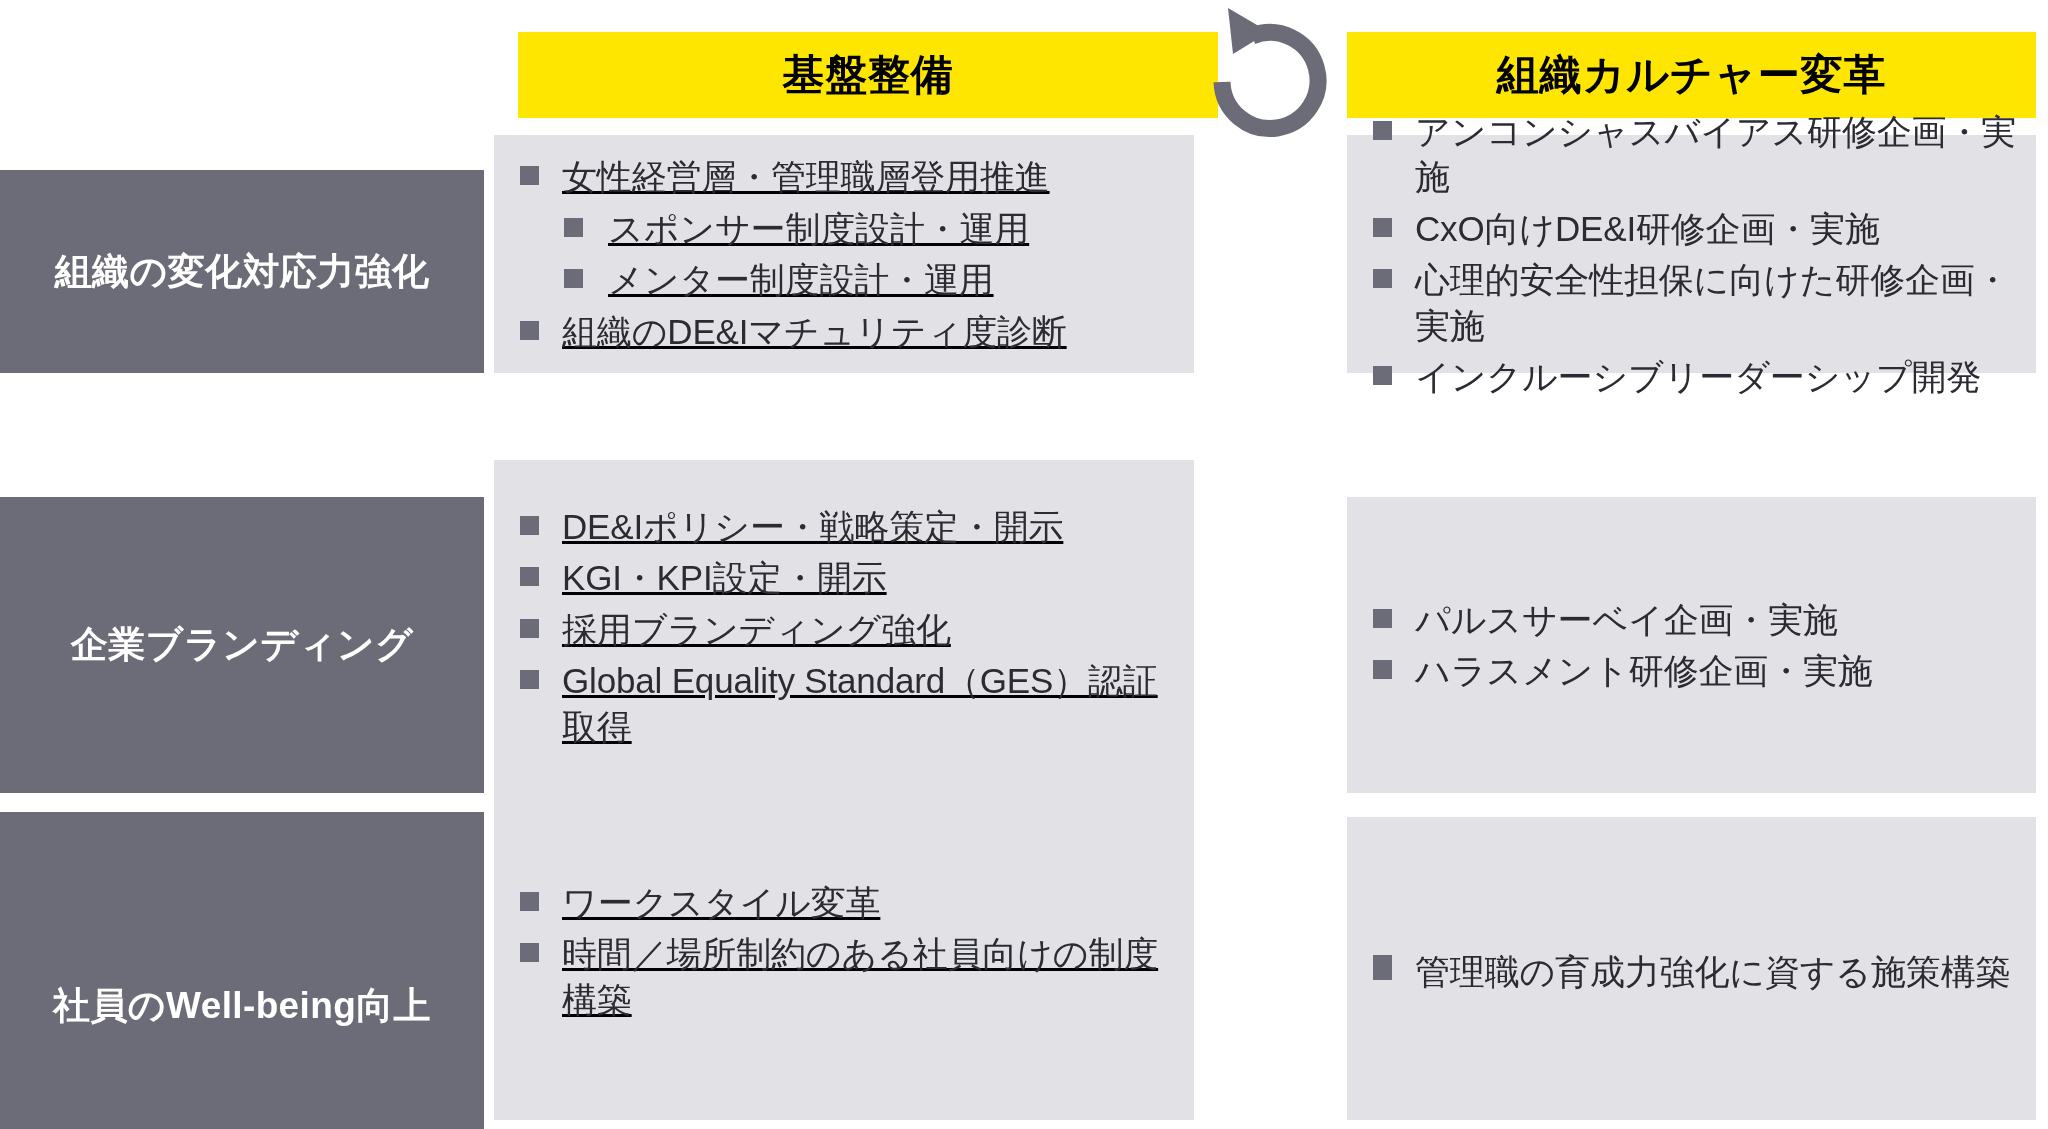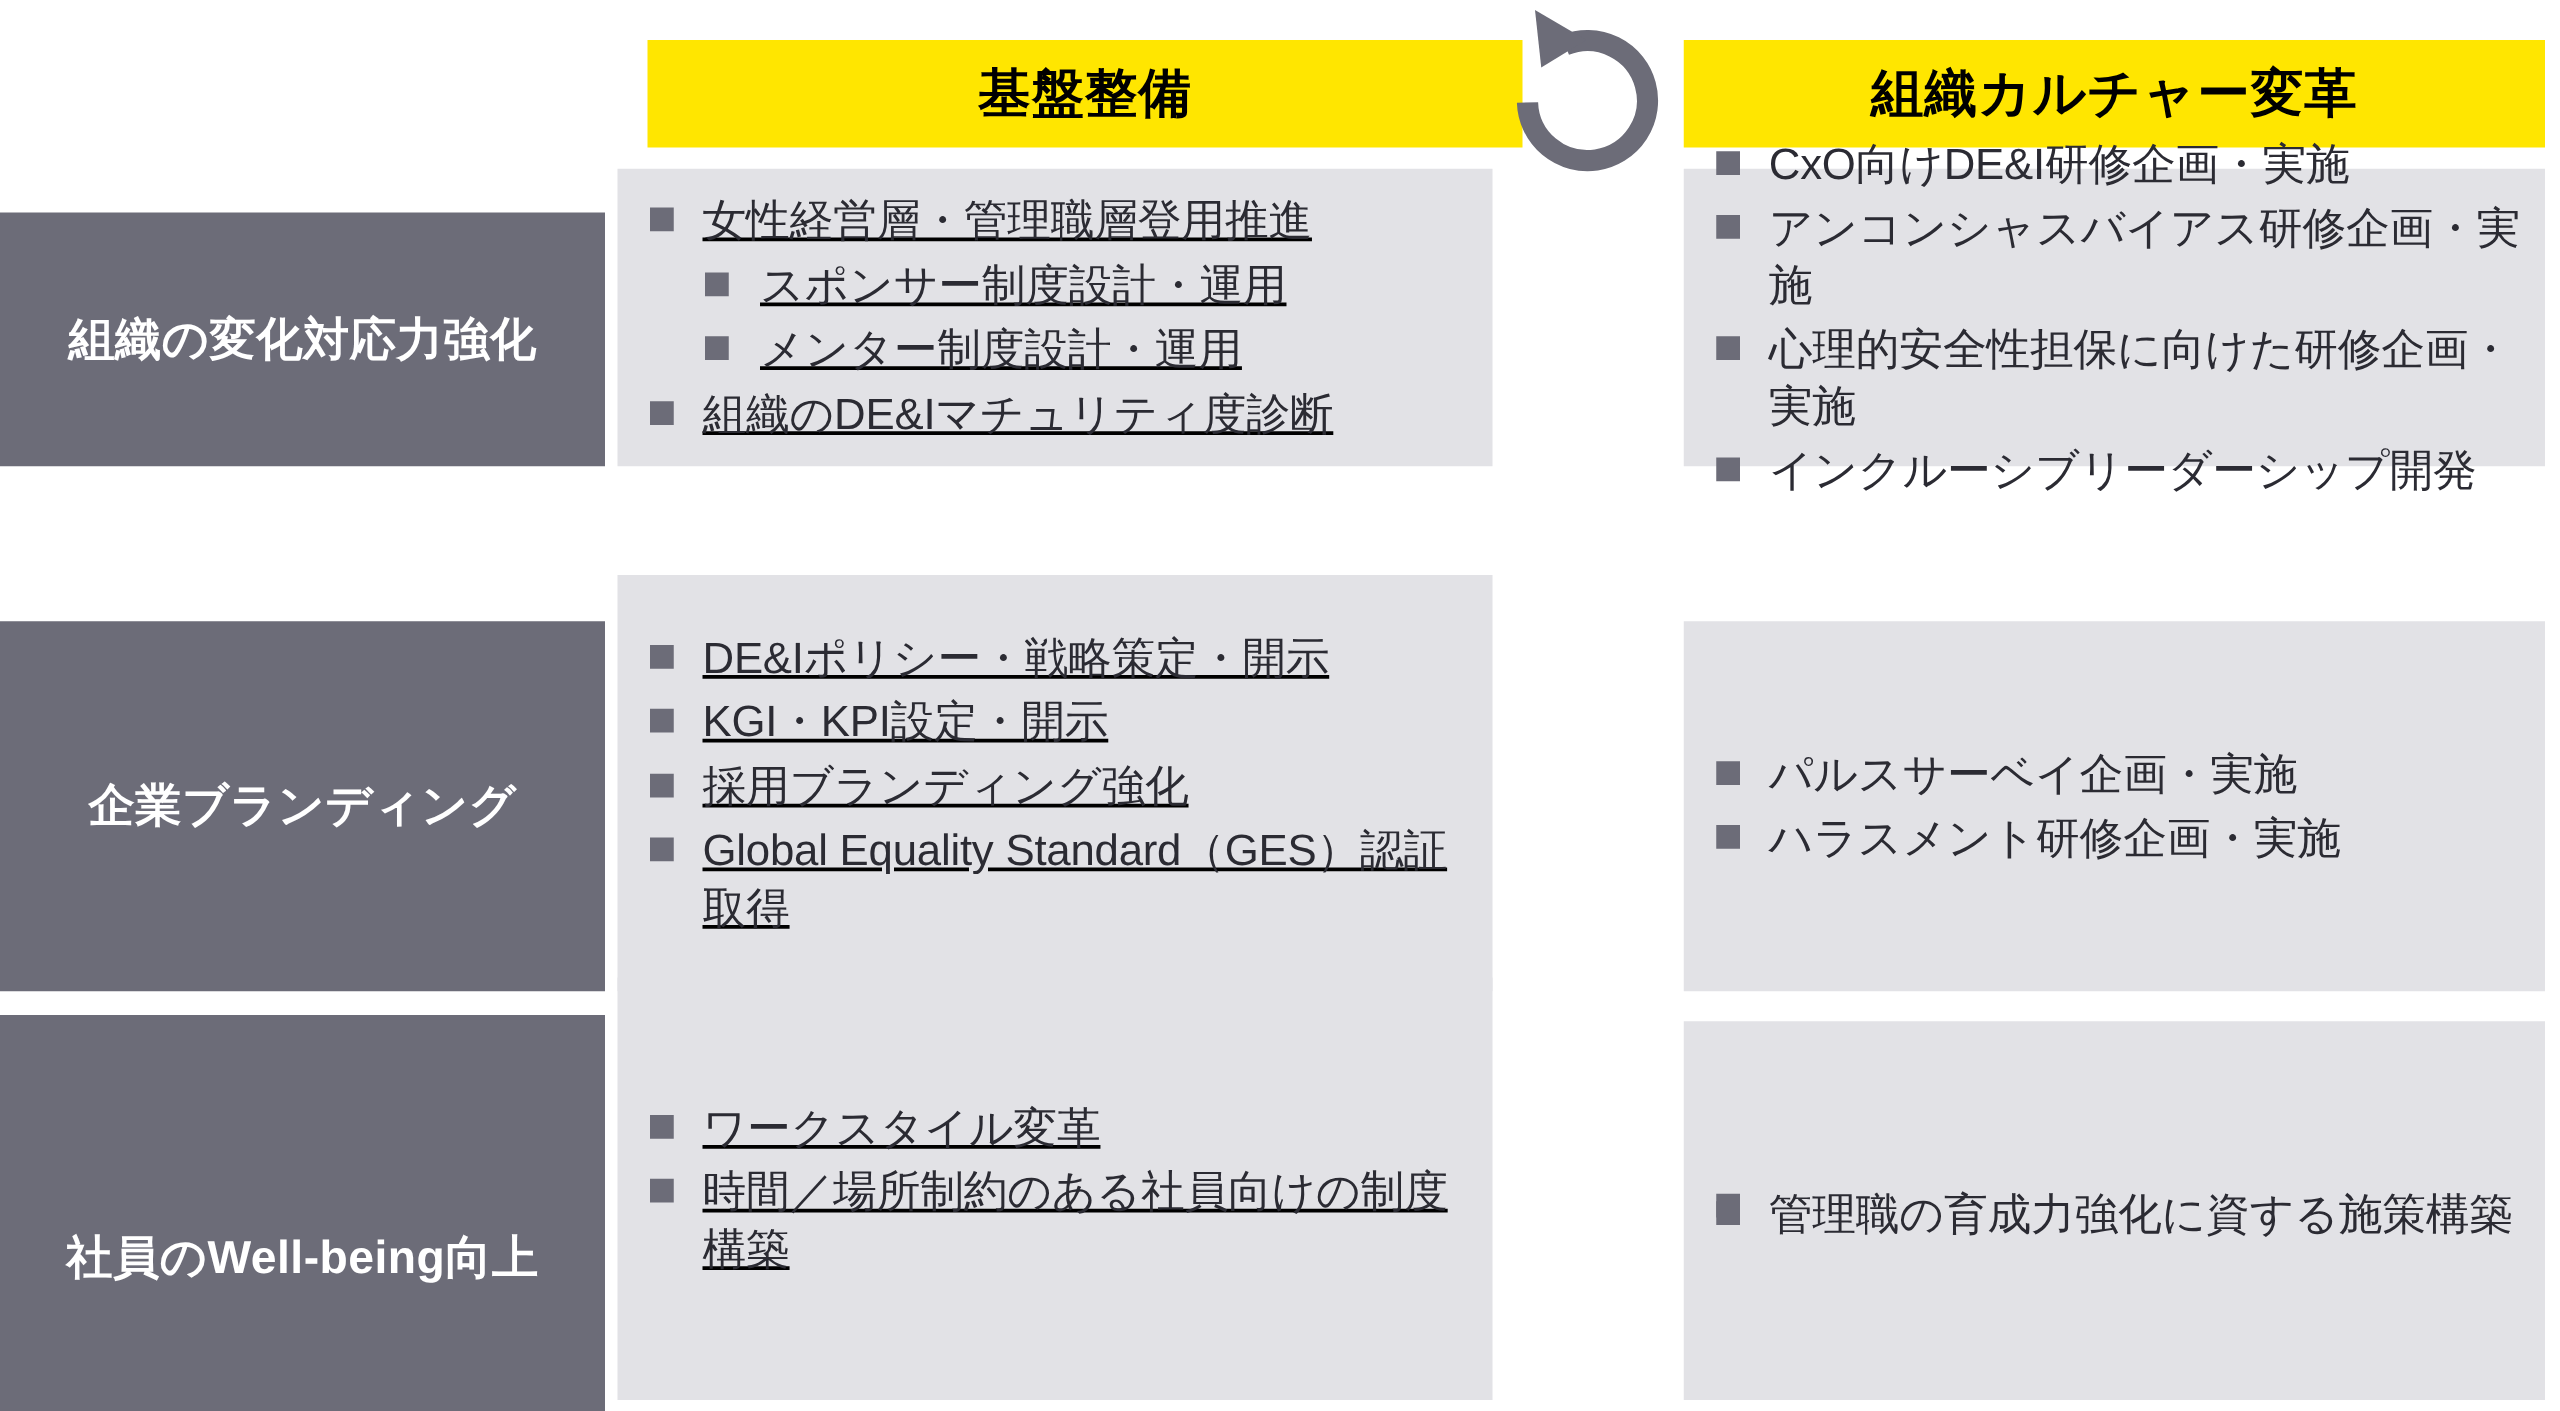--- a/index.html
+++ b/index.html
@@ -114,26 +114,26 @@
         <span class="bullet-square"></span>
         <span>組織のDE&amp;Iマチュリティ度診断</span>
       </li>
     </ul>
   </div>
 
   <div class="panel col-right" style="top:135px;height:238px;">
     <ul class="bullets">
       <li>
         <span class="bullet-square"></span>
+        <span>アンコンシャスバイアス研修企画・実施</span>
+      </li>
+      <li>
+        <span class="bullet-square"></span>
         <span>CxO向けDE&amp;I研修企画・実施</span>
       </li>
-      <li>
-        <span class="bullet-square"></span>
-        <span>アンコンシャスバイアス研修企画・実施</span>
-      </li>
       <li class="justify">
         <span class="bullet-square"></span>
         <span>心理的安全性担保に向けた研修企画・実施</span>
       </li>
       <li>
         <span class="bullet-square"></span>
         <span>インクルーシブリーダーシップ開発</span>
       </li>
     </ul>
   </div>

